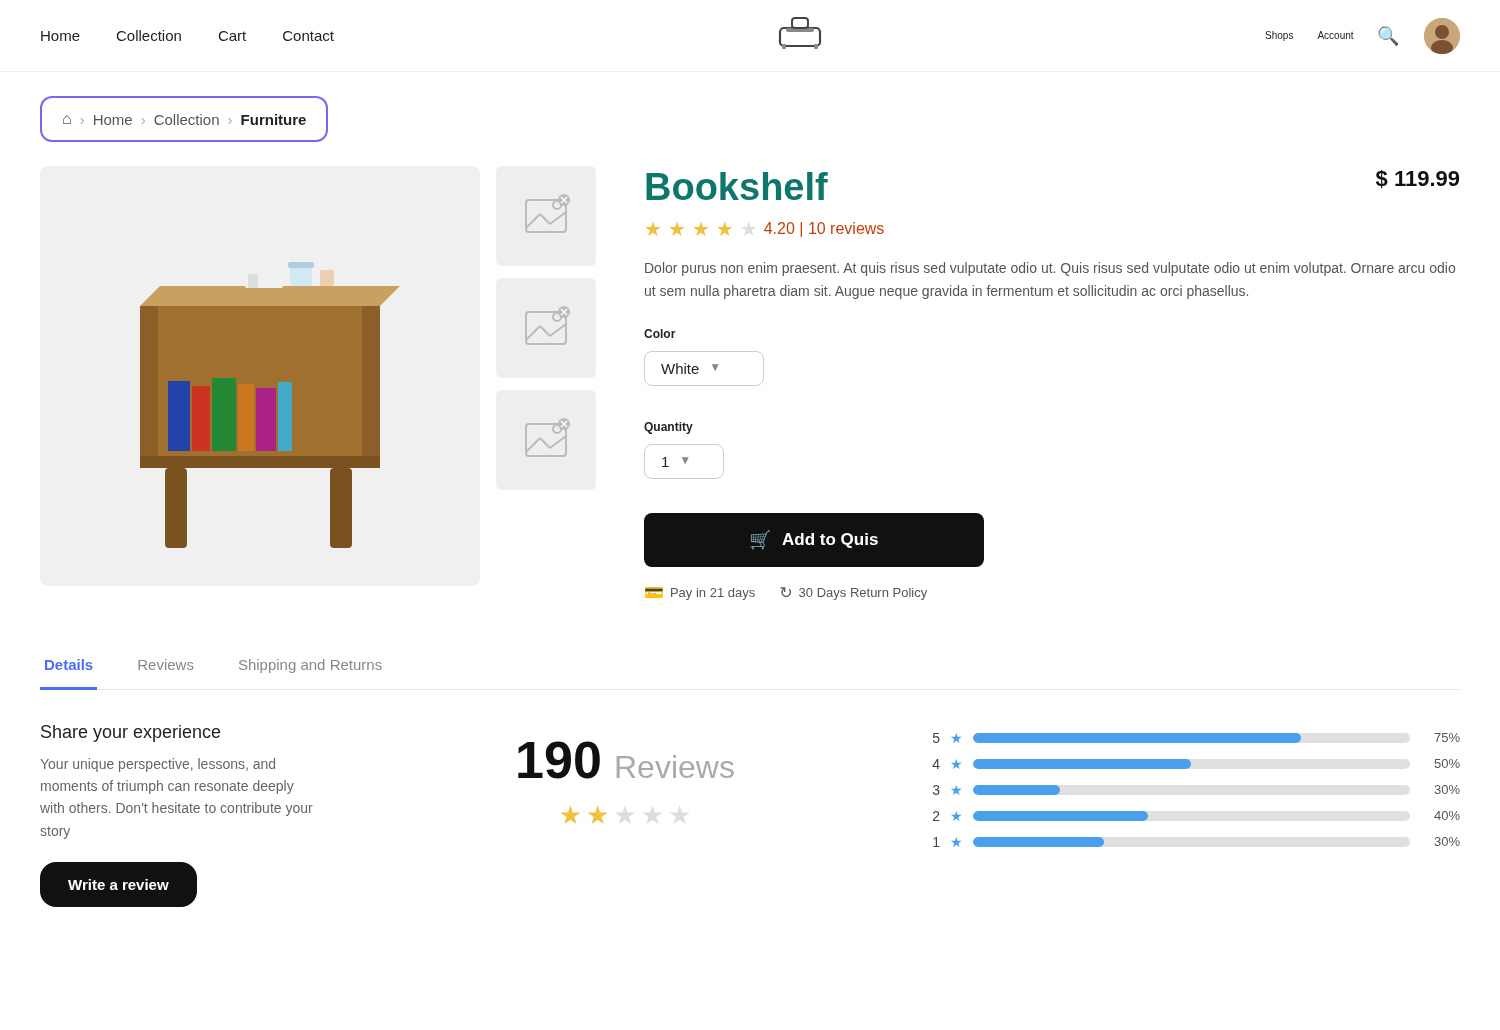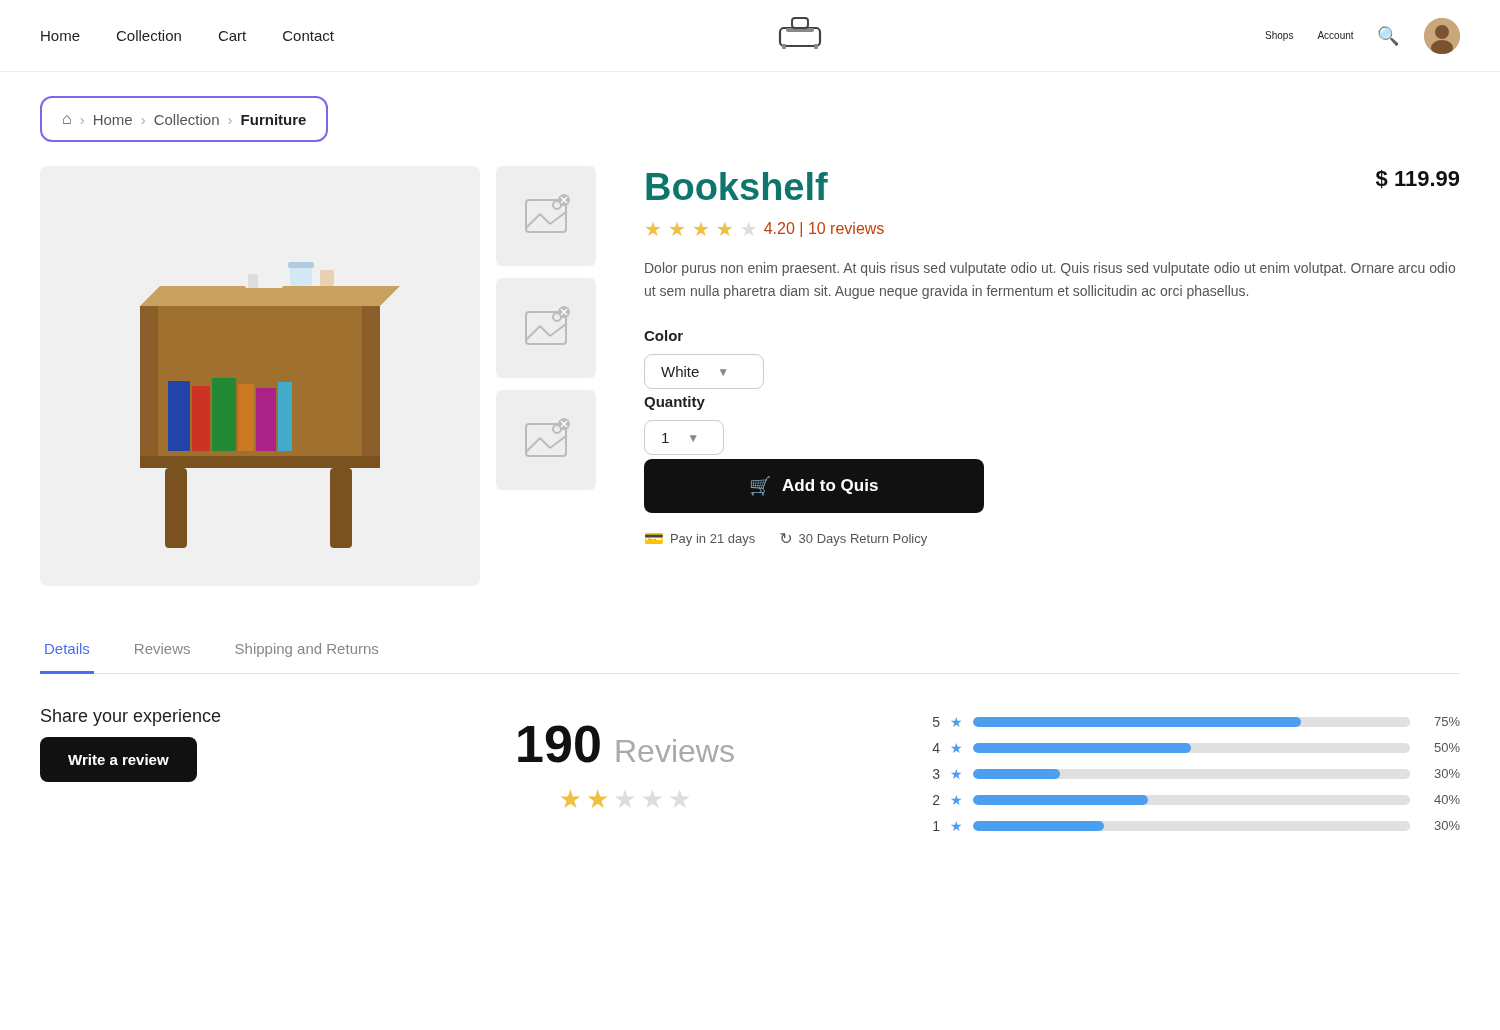--- a/index.html
+++ b/index.html
@@ -57,25 +57,25 @@
     .product-header { display: flex; justify-content: space-between; align-items: flex-start; margin-bottom: 8px; }
     .product-title { font-size: 38px; font-weight: 700; color: #0f766e; }
     .product-price { font-size: 22px; font-weight: 600; color: #111; white-space: nowrap; }
     .stars { display: flex; align-items: center; gap: 6px; margin-bottom: 16px; }
     .star { font-size: 20px; color: #f0c040; }
     .star.empty { color: #ddd; }
     .rating-text { color: #c2410c; font-size: 16px; }
     .product-desc { color: #555; line-height: 1.65; font-size: 14px; margin-bottom: 24px; }
 
     
-    .field-label { font-weight: 700; font-size: 15px; margin-bottom: 10px; color: #222; }
+    .field-label { font-weight: 700; font-size: 12px; margin-bottom: 10px; color: #222; }
     .select-box {
-      display: inline-flex; align-items: center; gap: 18px; border: 1.5px solid #ccc;
+      display: inline-flex; gap: 10px; border: 1.5px solid #ccc;
       border-radius: 8px; padding: 8px 16px; cursor: pointer; min-width: 120px; font-size: 15px;
-      background: #fff; margin-bottom: 4px;
+      background: #fff; margin-bottom: 34px;
     }
     .select-box .chevron { color: #888; font-size: 12px; }
     .qty-select { min-width: 80px; }
 
     
     .add-to-cart-btn {
       display: flex; align-items: center; justify-content: center; gap: 10px;
       background: #111; color: #fff; border: none; border-radius: 8px;
       padding: 16px 40px; font-size: 17px; font-weight: 600; cursor: pointer;
       width: 340px; margin-bottom: 16px;
@@ -87,29 +87,29 @@
     .badge-item { display: flex; align-items: center; gap: 6px; }
     .badge-icon { font-size: 16px; }
 
     
     .tabs-section { padding: 0 40px; }
     .tabs-bar { display: flex; gap: 36px; border-bottom: 1.5px solid #e5e5e5; margin-bottom: 32px; }
     .tab {
       padding: 14px 4px; font-size: 15px; cursor: pointer; color: #888;
       border-bottom: 3px solid transparent; margin-bottom: -1.5px;
     }
-    .tab.active { color: #4a6cf7; border-bottom-color: #4a6cf7; font-weight: 400; }
+    .tab.active { color: #4a6cf7; border-bottom-color: #4a6cf7; font-weight: 700; }
 
     
     .reviews-grid { display: grid; grid-template-columns: 280px 1fr 1fr; gap: 40px; padding: 0; }
 
     .share-section h3 { font-size: 18px; font-weight: 400; margin-bottom: 10px; }
     .share-section p { color: #666; font-size: 14px; line-height: 1.6; margin-bottom: 20px; }
     .write-review-btn {
-      background: #111; color: #fff; border: none; border-radius: 8px;
+      background: #111; color: #fff; border: none; border-radius: 16px;
       padding: 14px 28px; font-size: 15px; font-weight: 600; cursor: pointer;
     }
 
     .review-summary { display: flex; flex-direction: column; align-items: center; padding-top: 8px; }
     .review-count-big { font-size: 52px; font-weight: 800; color: #111; display: inline; }
     .review-count-label { font-size: 32px; font-weight: 400; color: #aaa; margin-left: 8px; }
     .summary-stars { display: flex; gap: 4px; margin-top: 10px; }
     .summary-star { font-size: 26px; color: #f0c040; }
     .summary-star.empty { color: #ddd; }
 
@@ -300,20 +300,21 @@
   <div class="tabs-bar">
     <div class="tab active">Details</div>
     <div class="tab">Reviews</div>
     <div class="tab">Shipping and Returns</div>
   </div>
 
   <div class="reviews-grid">
 
     <div class="share-section">
       <h3>Share your experience</h3>
+      <p>Your unique perspective, lessons, and moments of triumph can resonate deeply with others. Don't hesitate to contribute your story</p>
       <button class="write-review-btn">Write a review</button>
     </div>
 
     <div class="review-summary">
       <div>
         <span class="review-count-big">190</span>
         <span class="review-count-label">Reviews</span>
       </div>
       <div class="summary-stars">
         <span class="summary-star">★</span>

